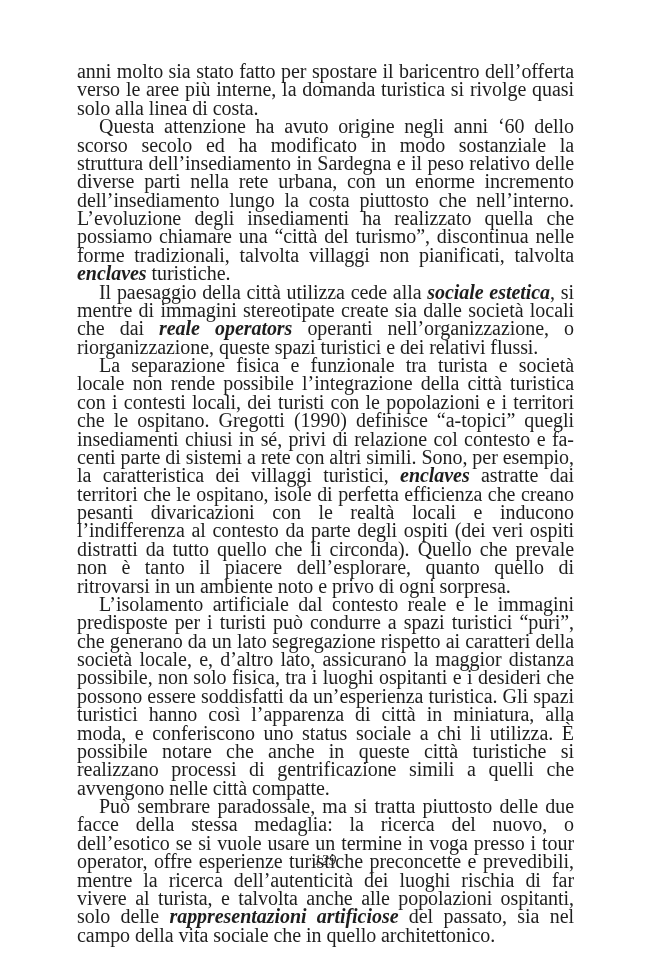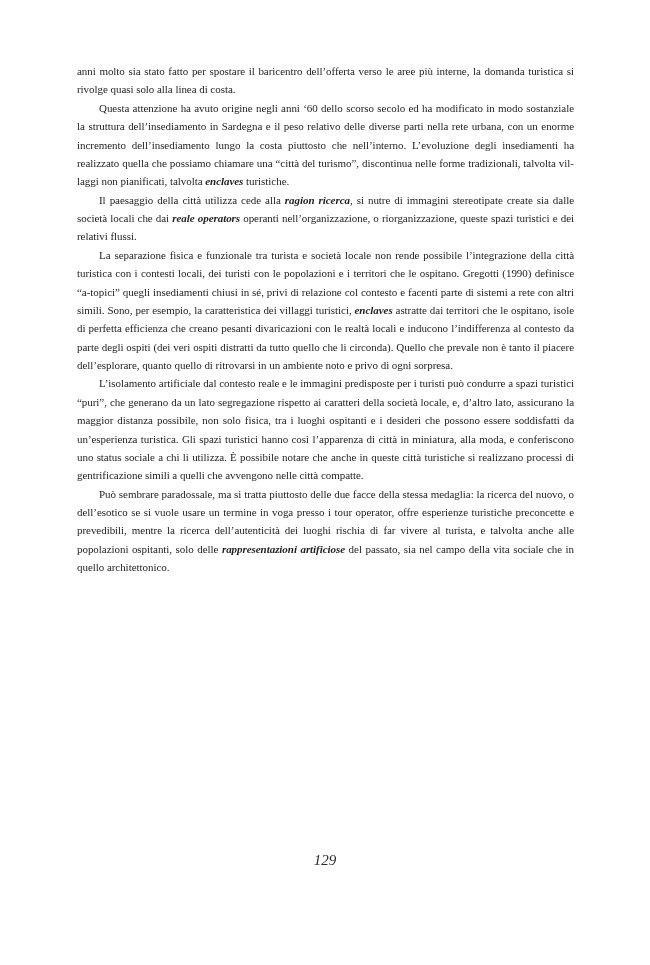--- a/index.html
+++ b/index.html
@@ -16,21 +16,21 @@
     color: #1e1e1e;
   }
   .page {
     position: absolute;
     left: 77px;
     top: 62px;
     width: 497px;
   }
   .para {
     margin: 0;
-    font-size: 11px;
+    font-size: 20px;
     line-height: 18.37px;
     text-align: justify;
     hyphens: manual;
     letter-spacing: -0.05px;
   }
   .para.indent {
     text-indent: 22px;
   }
   .para em {
     font-style: italic;
@@ -46,19 +46,19 @@
     font-size: 15px;
     color: #2a2a2a;
   }
 </style>
 </head>
 <body>
 
 <div class="page">
   <p class="para"><span>anni molto sia stato fatto per spostare il baricentro dell’offerta verso le aree più interne, la domanda turistica si rivolge quasi solo alla linea di costa.</span></p>
   <p class="para indent"><span>Questa attenzione ha avuto origine negli anni ‘60 dello scorso secolo ed ha modificato in modo sostanziale la struttura dell’insediamento in Sarde­gna e il peso relativo delle diverse parti nella rete urbana, con un enorme incremento dell’insediamento lungo la costa piuttosto che nell’interno. L’evoluzione degli insediamenti ha realizzato quella che possiamo chiama­re una “città del turismo”, discontinua nelle forme tradizionali, talvolta vil­laggi non pianificati, talvolta </span><em>enclaves</em><span> turistiche.</span></p>
-  <p class="para indent"><span>Il paesaggio della città utilizza cede alla </span><em>ragion ricerca</em><span>, si nutre di im­magini stereotipate create sia dalle società locali che dai </span><em>reale operators</em><span> operanti nell’organizzazione, o riorganizzazione, queste spazi turistici e dei relativi flussi.</span></p>
+  <p class="para indent"><span>Il paesaggio della città utilizza cede alla </span><em>sociale estetica</em><span>, si mentre di im­magini stereotipate create sia dalle società locali che dai </span><em>reale operators</em><span> operanti nell’organizzazione, o riorganizzazione, queste spazi turistici e dei relativi flussi.</span></p>
   <p class="para indent"><span>La separazione fisica e funzionale tra turista e società locale non rende possibile l’integrazione della città turistica con i contesti locali, dei turisti con le popolazioni e i territori che le ospitano. Gregotti (1990) definisce “a-topici” quegli insediamenti chiusi in sé, privi di relazione col contesto e fa­centi parte di sistemi a rete con altri simili. Sono, per esempio, la caratteri­stica dei villaggi turistici, </span><em>enclaves</em><span> astratte dai territori che le ospitano, isole di perfetta efficienza che creano pesanti divaricazioni con le realtà locali e inducono l’indifferenza al contesto da parte degli ospiti (dei veri ospiti di­stratti da tutto quello che li circonda). Quello che prevale non è tanto il pia­cere dell’esplorare, quanto quello di ritrovarsi in un ambiente noto e privo di ogni sorpresa.</span></p>
   <p class="para indent"><span>L’isolamento artificiale dal contesto reale e le immagini predisposte per i turisti può condurre a spazi turistici “puri”, che generano da un lato segre­gazione rispetto ai caratteri della società locale, e, d’altro lato, assicurano la maggior distanza possibile, non solo fisica, tra i luoghi ospitanti e i desideri che possono essere soddisfatti da un’esperienza turistica. Gli spazi turistici hanno così l’apparenza di città in miniatura, alla moda, e conferiscono uno status sociale a chi li utilizza. È possibile notare che anche in queste città turistiche si realizzano processi di gentrificazione simili a quelli che avven­gono nelle città compatte.</span></p>
   <p class="para indent"><span>Può sembrare paradossale, ma si tratta piuttosto delle due facce della stessa medaglia: la ricerca del nuovo, o dell’esotico se si vuole usare un termine in voga presso i tour operator, offre esperienze turistiche preconcet­te e prevedibili, mentre la ricerca dell’autenticità dei luoghi rischia di far vivere al turista, e talvolta anche alle popolazioni ospitanti, solo delle </span><em>rap­presentazioni artificiose</em><span> del passato, sia nel campo della vita sociale che in quello architettonico.</span></p>
 </div>
 
 <div class="page-number">129</div>
 
 </body></html>

